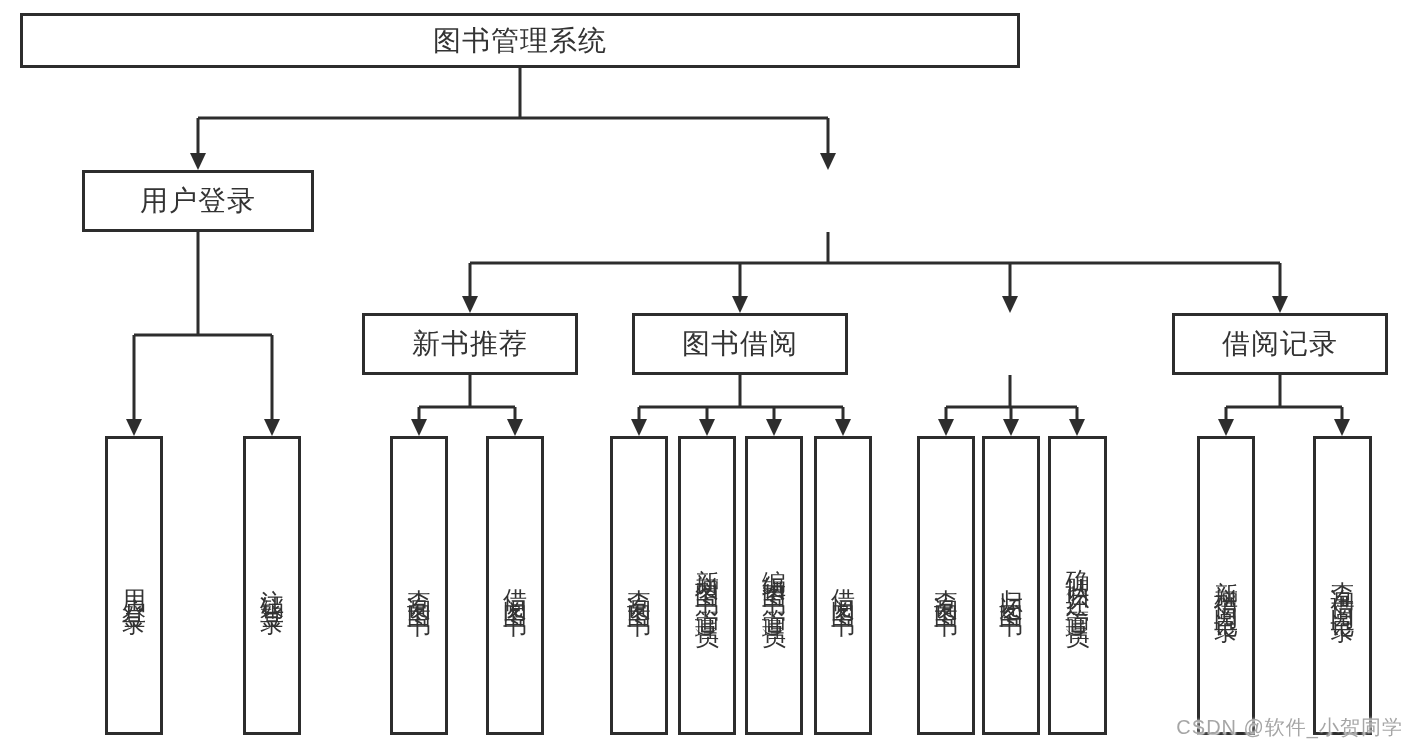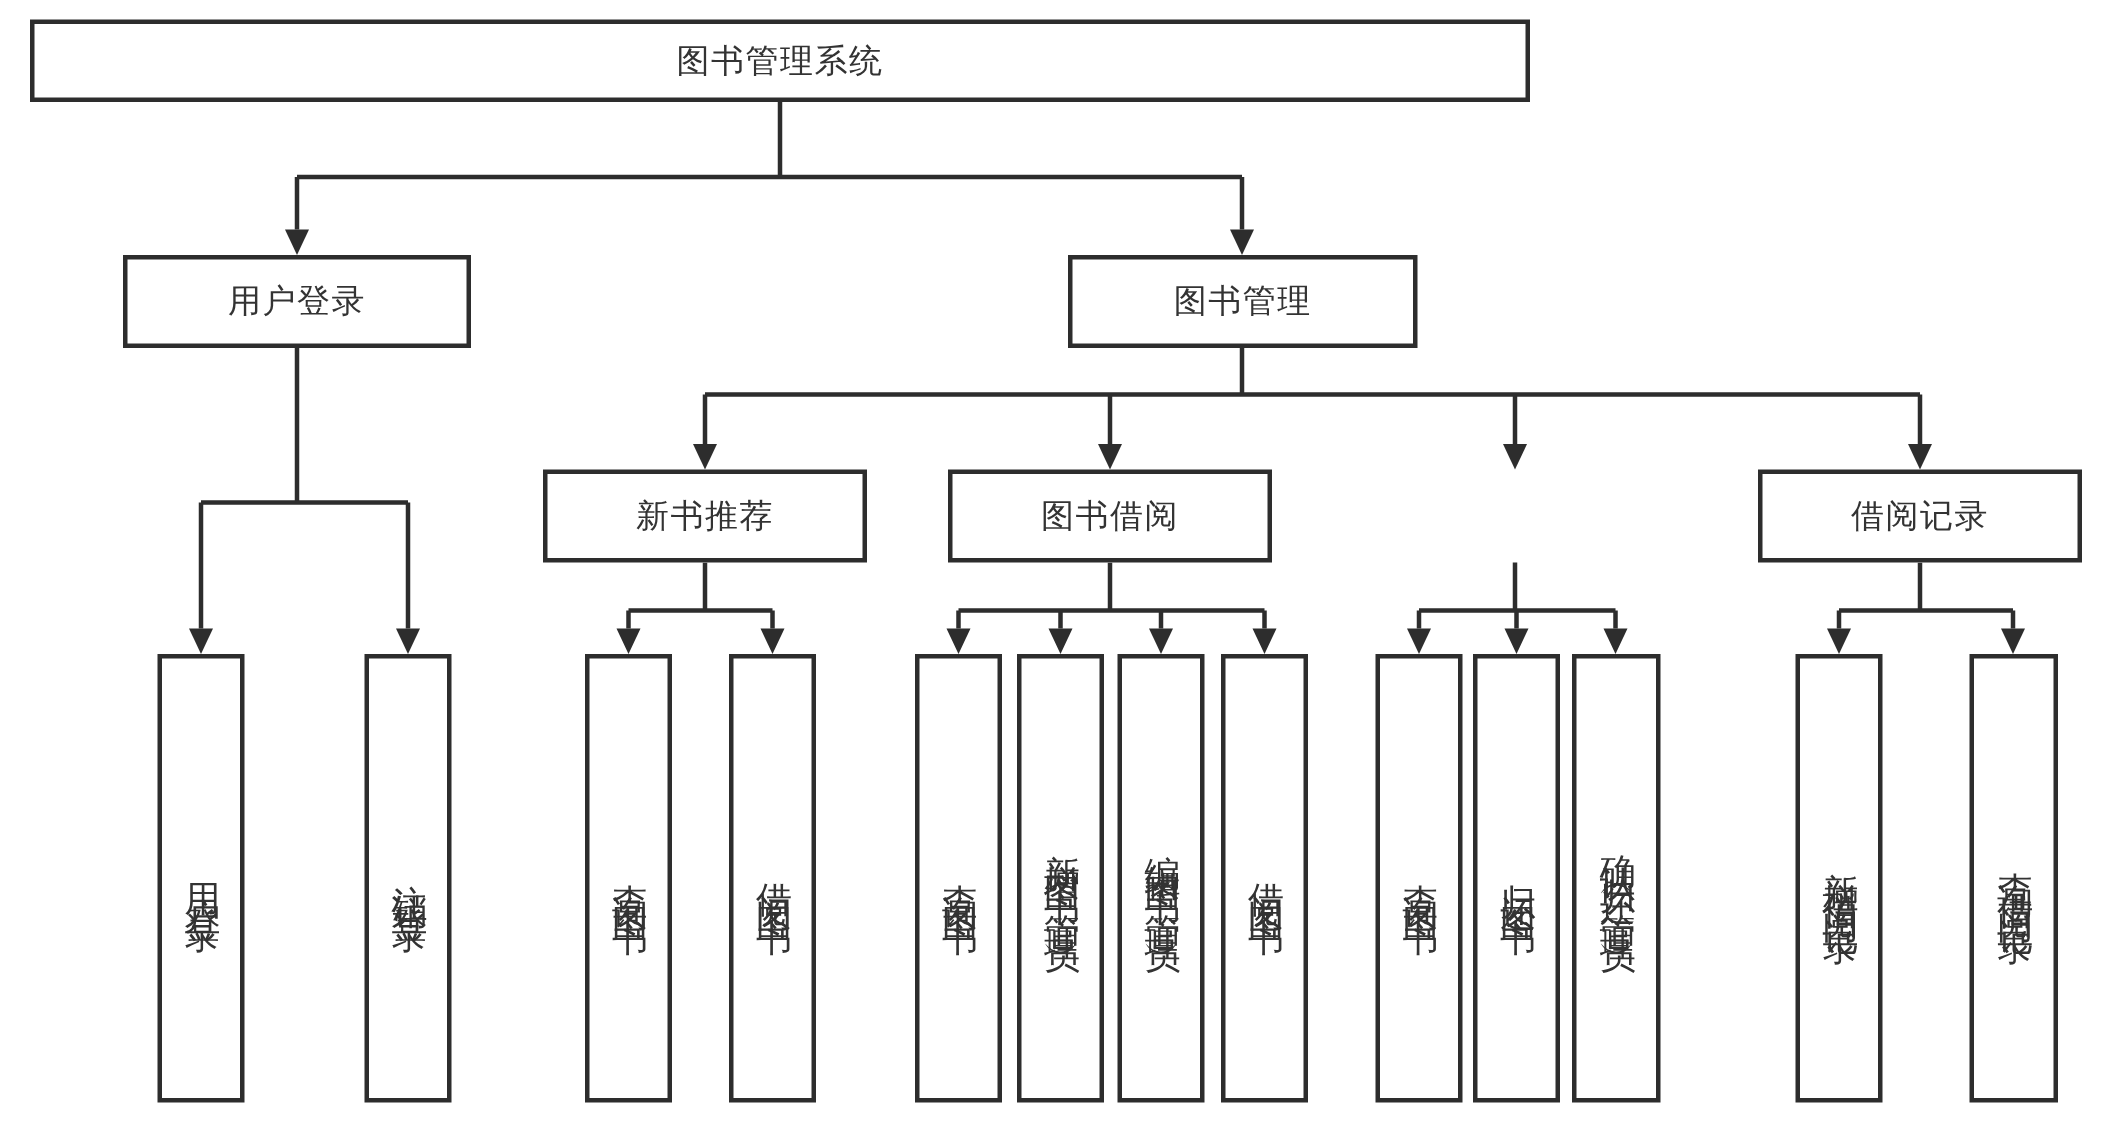--- a/index.html
+++ b/index.html
@@ -8,21 +8,21 @@
   html,body{margin:0;padding:0;background:var(--background);}
   .canvas{
     position:relative;width:1405px;height:747px;background:var(--background);
     font-family:"Liberation Sans",sans-serif;overflow:hidden;
   }
   .box{
     position:absolute;box-sizing:border-box;border:3px solid var(--line);
     background:#ffffff;display:flex;align-items:center;justify-content:center;
     color:var(--text);
   }
-  .box.h{font-size:22px;letter-spacing:1px;white-space:nowrap;}
+  .box.h{font-size:28px;letter-spacing:1px;white-space:nowrap;}
   .box.v{writing-mode:vertical-rl;font-size:24px;letter-spacing:8px;line-height:1;}
   svg.wires{position:absolute;left:0;top:0;width:1405px;height:747px;}
   .wires path{stroke:var(--line);stroke-width:3;fill:none;}
   .wires polygon{fill:var(--line);stroke:none;}
   .watermark{
     position:absolute;top:714px;right:2px;font-size:20px;letter-spacing:1px;
     color:var(--watermark);z-index:5;white-space:nowrap;
     text-shadow:0 0 3px #ffffff, 1px 1px 2px #ffffff;
   }
 </style>
@@ -70,21 +70,20 @@
     <g>
       <path d="M1280 375 L1280 407 M1226 407 L1342 407 M1226 407 L1226 419 M1342 407 L1342 419"></path>
       <polygon points="1218,419 1234,419 1226,436"></polygon>
       <polygon points="1334,419 1350,419 1342,436"></polygon>
     </g>
   </svg>
 
   <div class="box h" style="left:20px;top:13px;width:1000px;height:55px">图书管理系统</div>
 
   <div class="box h" style="left:82px;top:170px;width:232px;height:62px">用户登录</div>
-  <div class="box h" style="left:712px;top:170px;width:233px;height:62px">图书管理</div>
 
   <div class="box h" style="left:362px;top:313px;width:216px;height:62px">新书推荐</div>
   <div class="box h" style="left:632px;top:313px;width:216px;height:62px">图书借阅</div>
   <div class="box h" style="left:1172px;top:313px;width:216px;height:62px">借阅记录</div>
 
   <div class="box v" style="left:105px;top:436px;width:58px;height:299px">用户登录</div>
   <div class="box v" style="left:243px;top:436px;width:58px;height:299px">注销登录</div>
 
   <div class="box v" style="left:390px;top:436px;width:58px;height:299px">查询图书</div>
   <div class="box v" style="left:486px;top:436px;width:58px;height:299px">借阅图书</div>
@@ -94,14 +93,15 @@
   <div class="box v" style="left:745px;top:436px;width:58px;height:299px">编辑图书（管理员）</div>
   <div class="box v" style="left:814px;top:436px;width:58px;height:299px">借阅图书</div>
 
   <div class="box v" style="left:917px;top:436px;width:58px;height:299px">查询图书</div>
   <div class="box v" style="left:982px;top:436px;width:58px;height:299px">归还图书</div>
   <div class="box v" style="left:1048px;top:436px;width:59px;height:299px">确认归还（管理员）</div>
 
   <div class="box v" style="left:1197px;top:436px;width:58px;height:299px">新增借阅记录</div>
   <div class="box v" style="left:1313px;top:436px;width:59px;height:299px">查询借阅记录</div>
 
+  <div class="watermark">CSDN @软件_小贺同学</div>
 
 </div>
 
 </body></html>

